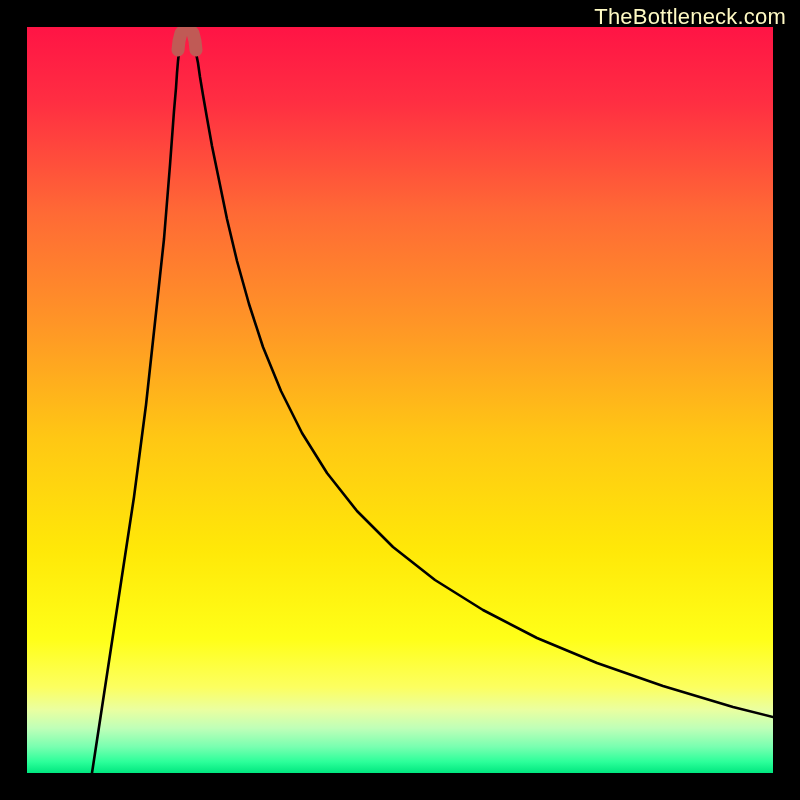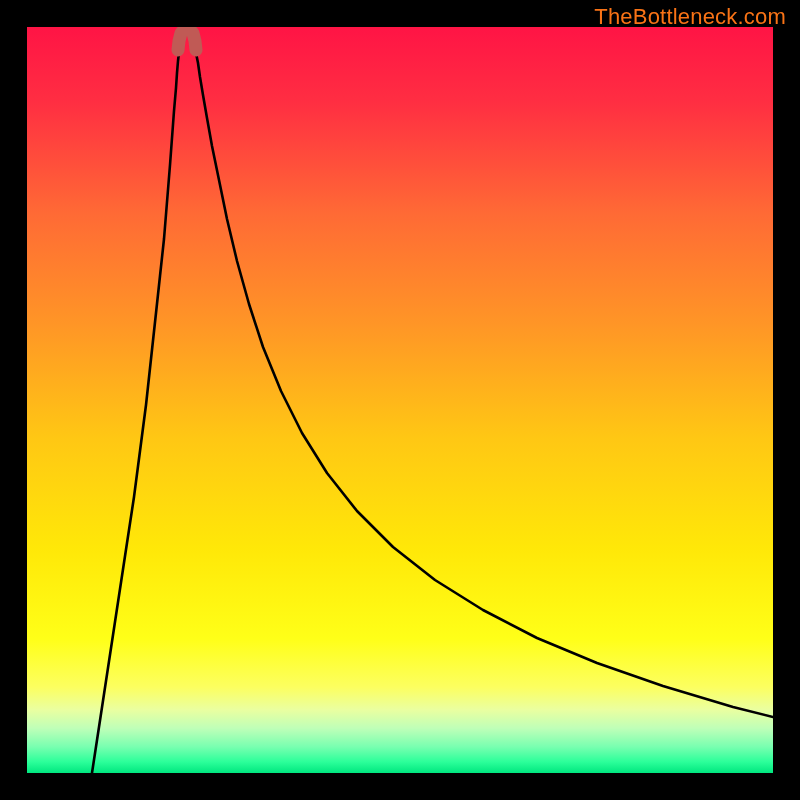--- a/index.html
+++ b/index.html
@@ -19,21 +19,21 @@
   }
   svg {
     display: block;
   }
   .watermark {
     position: absolute;
     top: 4px;
     right: 14px;
     font-family: Arial, Helvetica, sans-serif;
     font-size: 22px;
-    color: #f97316;
+    color: #fef9c3;
     letter-spacing: 0.2px;
   }
 </style>
 </head>
 <body>
 
 <div class="chart-container">
   <svg id="chart-svg" width="746" height="746" viewBox="0 0 746 746">
     <defs>
       <linearGradient id="bg-grad" x1="0" y1="0" x2="0" y2="1">

